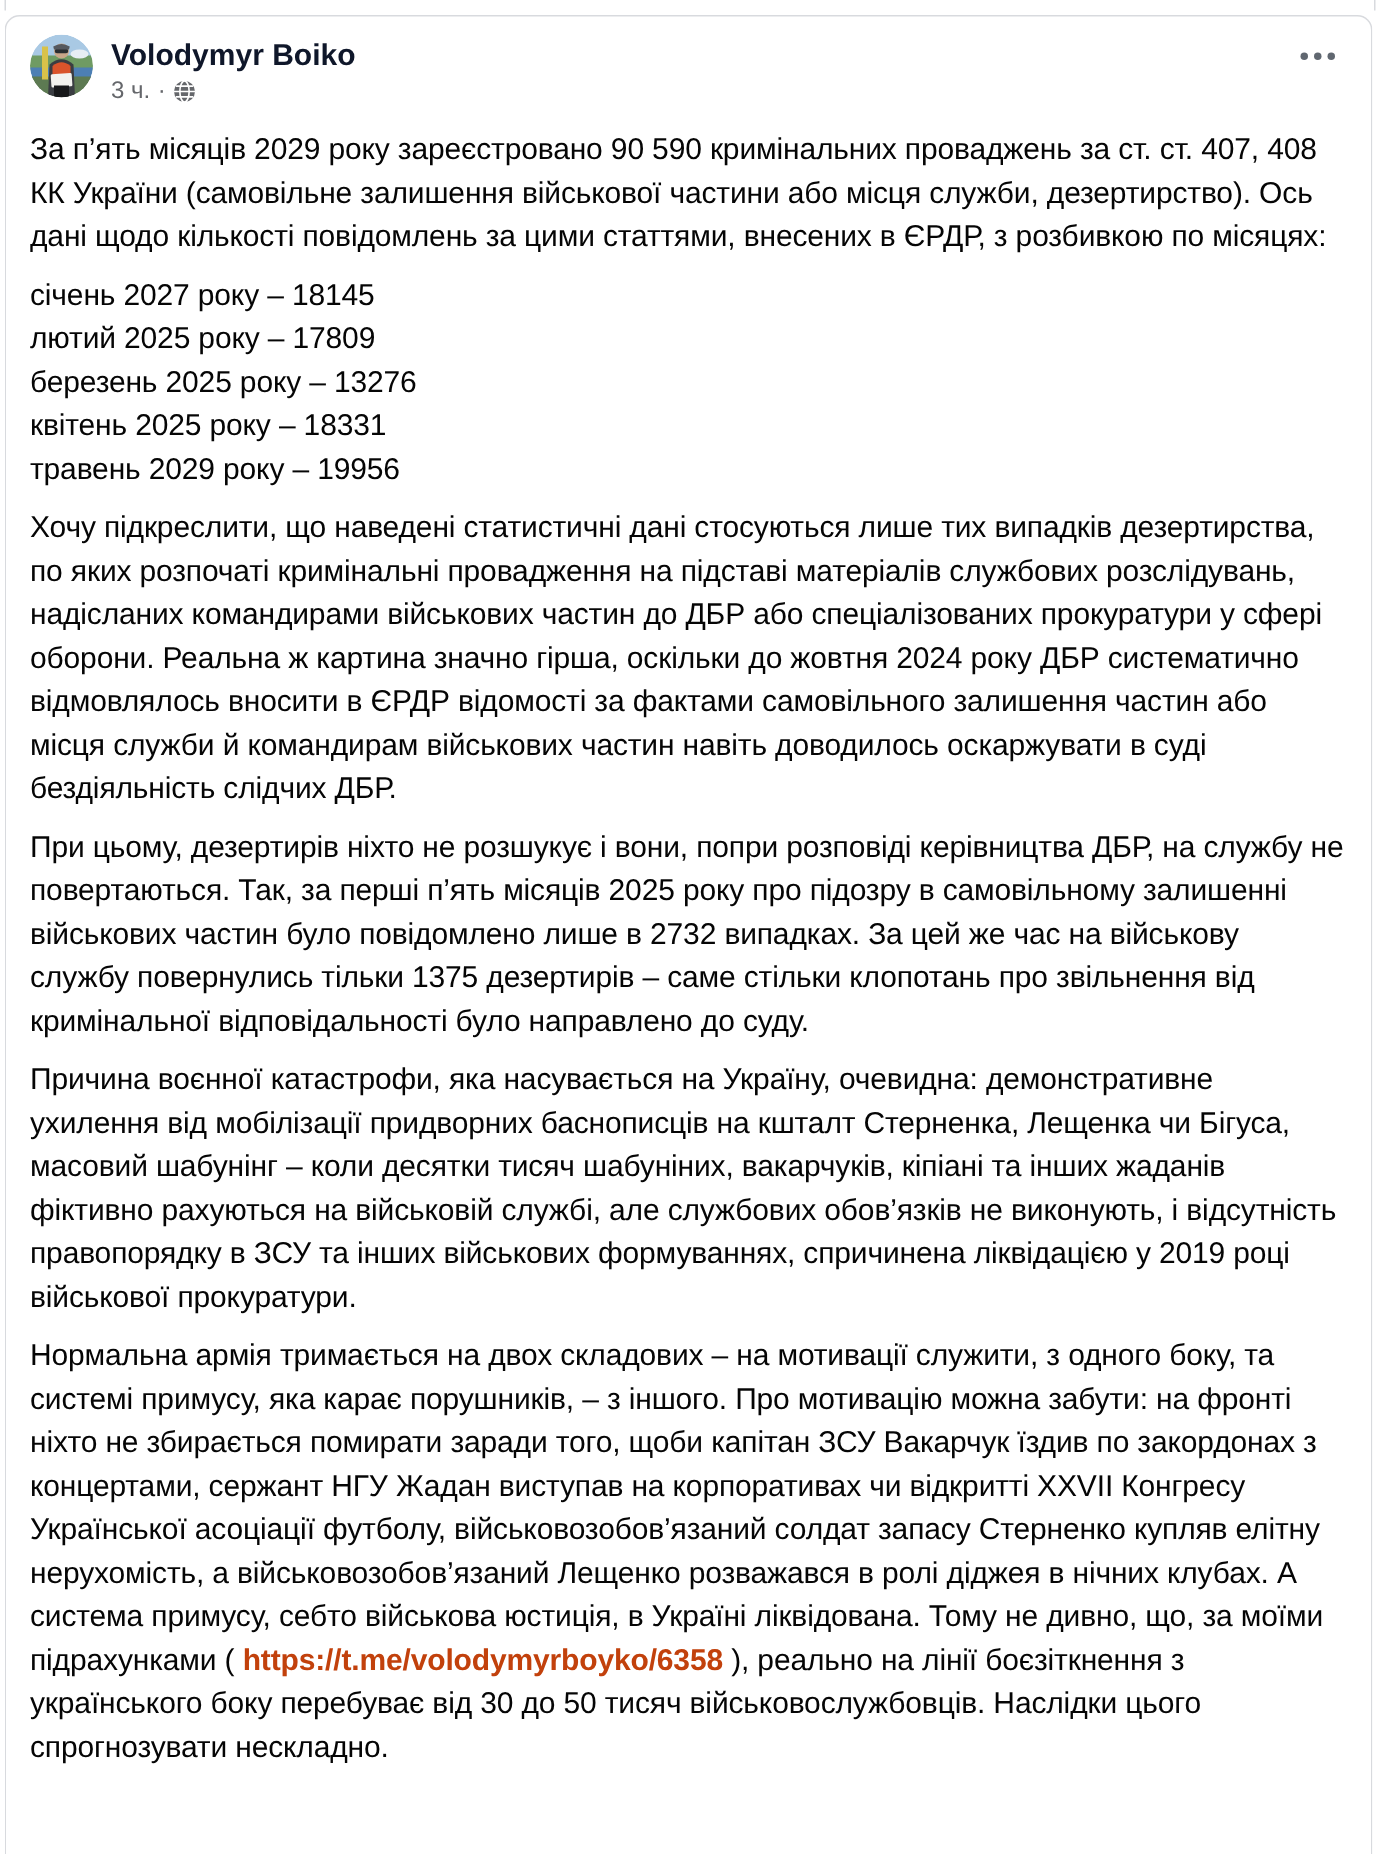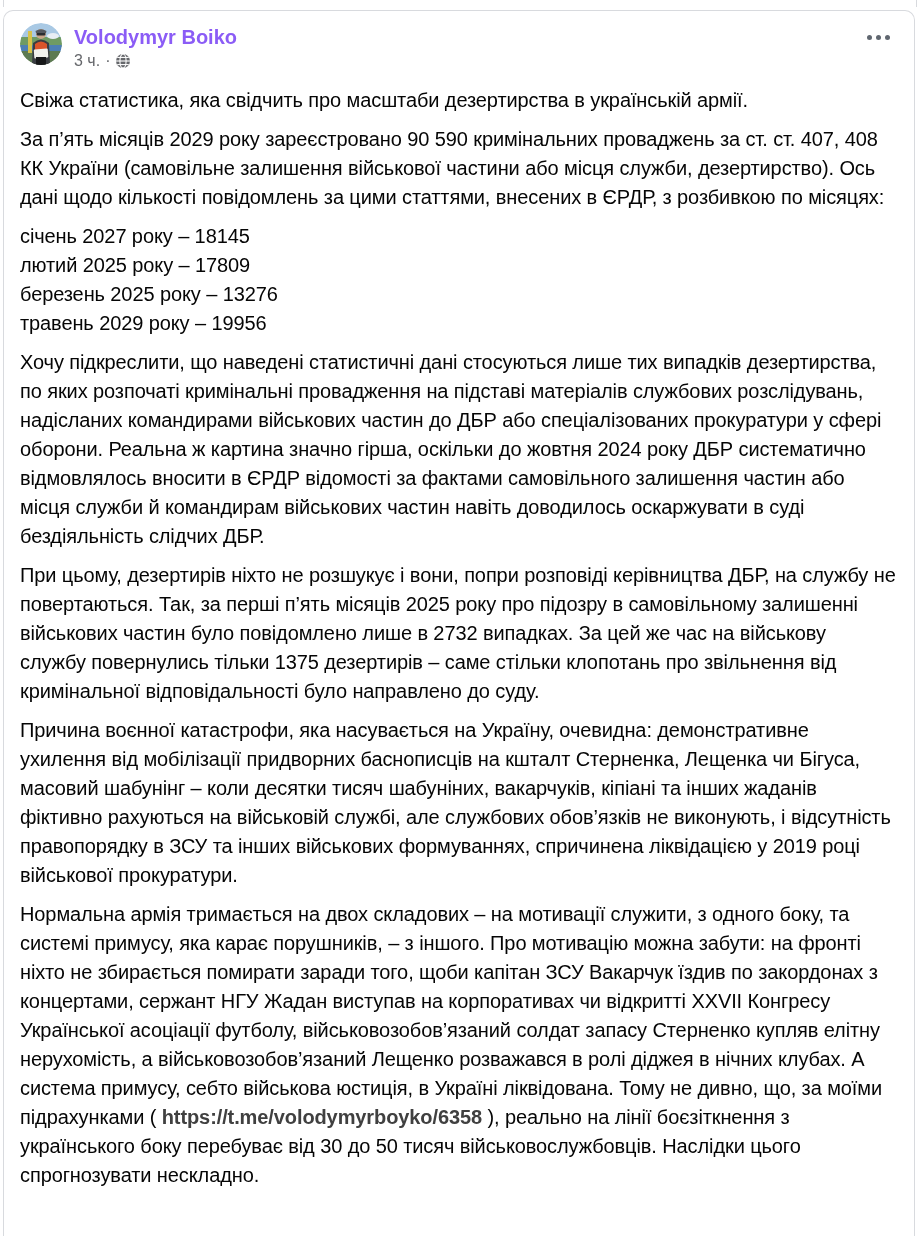--- a/index.html
+++ b/index.html
@@ -33,21 +33,21 @@
     padding: 12px 16px 0 16px;
   }
   .avatar {
     width: 42px; height: 42px; border-radius: 50%;
     overflow: hidden; flex: 0 0 42px;
     cursor: pointer;
   }
   .avatar svg { display: block; }
   .header-text { margin-left: 12px; flex: 1 1 auto; padding-top: 2px; }
   .author {
-    font-size: 20px; font-weight: 700; color: #8b5cf6;
+    font-size: 20px; font-weight: 700; color: #0f172a;
     line-height: 24px; cursor: pointer;
   }
   .meta {
     display: flex; align-items: center; gap: 5px;
     margin-top: 2px;
     font-size: 16px; color: #65676b; line-height: 20px;
   }
   .meta .sep { font-size: 16px; }
   .globe { display: inline-flex; align-items: center; }
 
@@ -62,21 +62,21 @@
     padding: 15px 17px 16px 16px;
     font-size: 20px; color: #050505;
     line-height: 29px;
     letter-spacing: -0.1px;
   }
   .post-body p { margin: 0 0 10px 0; }
   .post-body p:last-child { margin-bottom: 0; }
   .stats { margin: 0 0 10px 0; }
 
   .tg-link {
-    color: #404040;
+    color: #c2410c;
     font-weight: 700;
     text-decoration: none;
     cursor: pointer;
   }
 </style>
 </head>
 <body>
 
 <div class="page">
   <div class="prev-edge left"></div>
@@ -128,27 +128,27 @@
       </div>
 
       <button class="more-btn" aria-label="More options">
         <span class="dot"></span>
         <span class="dot"></span>
         <span class="dot"></span>
       </button>
     </header>
 
     <div class="post-body">
-      <p>Свіжа статистика, яка свідчить про масштаби дезертирства в українській армії.</p>
       <p>За п’ять місяців 2029 року зареєстровано 90 590 кримінальних проваджень за ст. ст. 407, 408 КК України (самовільне залишення військової частини або місця служби, дезертирство). Ось дані щодо кількості повідомлень за цими статтями, внесених в ЄРДР, з розбивкою по місяцях:</p>
 
       <div class="stats">
         <div>січень 2027 року – 18145</div>
         <div>лютий 2025 року – 17809</div>
         <div>березень 2025 року – 13276</div>
+        <div>квітень 2025 року – 18331</div>
         <div>травень 2029 року – 19956</div>
       </div>
 
       <p>Хочу підкреслити, що наведені статистичні дані стосуються лише тих випадків дезертирства, по яких розпочаті кримінальні провадження на підставі матеріалів службових розслідувань, надісланих командирами військових частин до ДБР або спеціалізованих прокуратури у сфері оборони. Реальна ж картина значно гірша, оскільки до жовтня 2024 року ДБР систематично відмовлялось вносити в ЄРДР відомості за фактами самовільного залишення частин або місця служби й командирам військових частин навіть доводилось оскаржувати в суді бездіяльність слідчих ДБР.</p>
       <p>При цьому, дезертирів ніхто не розшукує і вони, попри розповіді керівництва ДБР, на службу не повертаються. Так, за перші п’ять місяців 2025 року про підозру в самовільному залишенні військових частин було повідомлено лише в 2732 випадках. За цей же час на військову службу повернулись тільки 1375 дезертирів – саме стільки клопотань про звільнення від кримінальної відповідальності було направлено до суду.</p>
       <p>Причина воєнної катастрофи, яка насувається на Україну, очевидна: демонстративне ухилення від мобілізації придворних баснописців на кшталт Стерненка, Лещенка чи Бігуса, масовий шабунінг – коли десятки тисяч шабуніних, вакарчуків, кіпіані та інших жаданів фіктивно рахуються на військовій службі, але службових обов’язків не виконують, і відсутність правопорядку в ЗСУ та інших військових формуваннях, спричинена ліквідацією у 2019 році військової прокуратури.</p>
 
       <p><span>Нормальна армія тримається на двох складових – на мотивації служити, з одного боку, та системі примусу, яка карає порушників, – з іншого. Про мотивацію можна забути: на фронті ніхто не збирається помирати заради того, щоби капітан ЗСУ Вакарчук їздив по закордонах з концертами, сержант НГУ Жадан виступав на корпоративах чи відкритті XXVII Конгресу Української асоціації футболу, військовозобов’язаний солдат запасу Стерненко купляв елітну нерухомість, а військовозобов’язаний Лещенко розважався в ролі діджея в нічних клубах. А система примусу, себто військова юстиція, в Україні ліквідована. Тому не дивно, що, за моїми підрахунками ( </span><a class="tg-link" href="#">https://t.me/volodymyrboyko/6358</a><span> ), реально на лінії боєзіткнення з українського боку перебуває від 30 до 50 тисяч військовослужбовців. Наслідки цього спрогнозувати нескладно.</span></p>
     </div>
 

